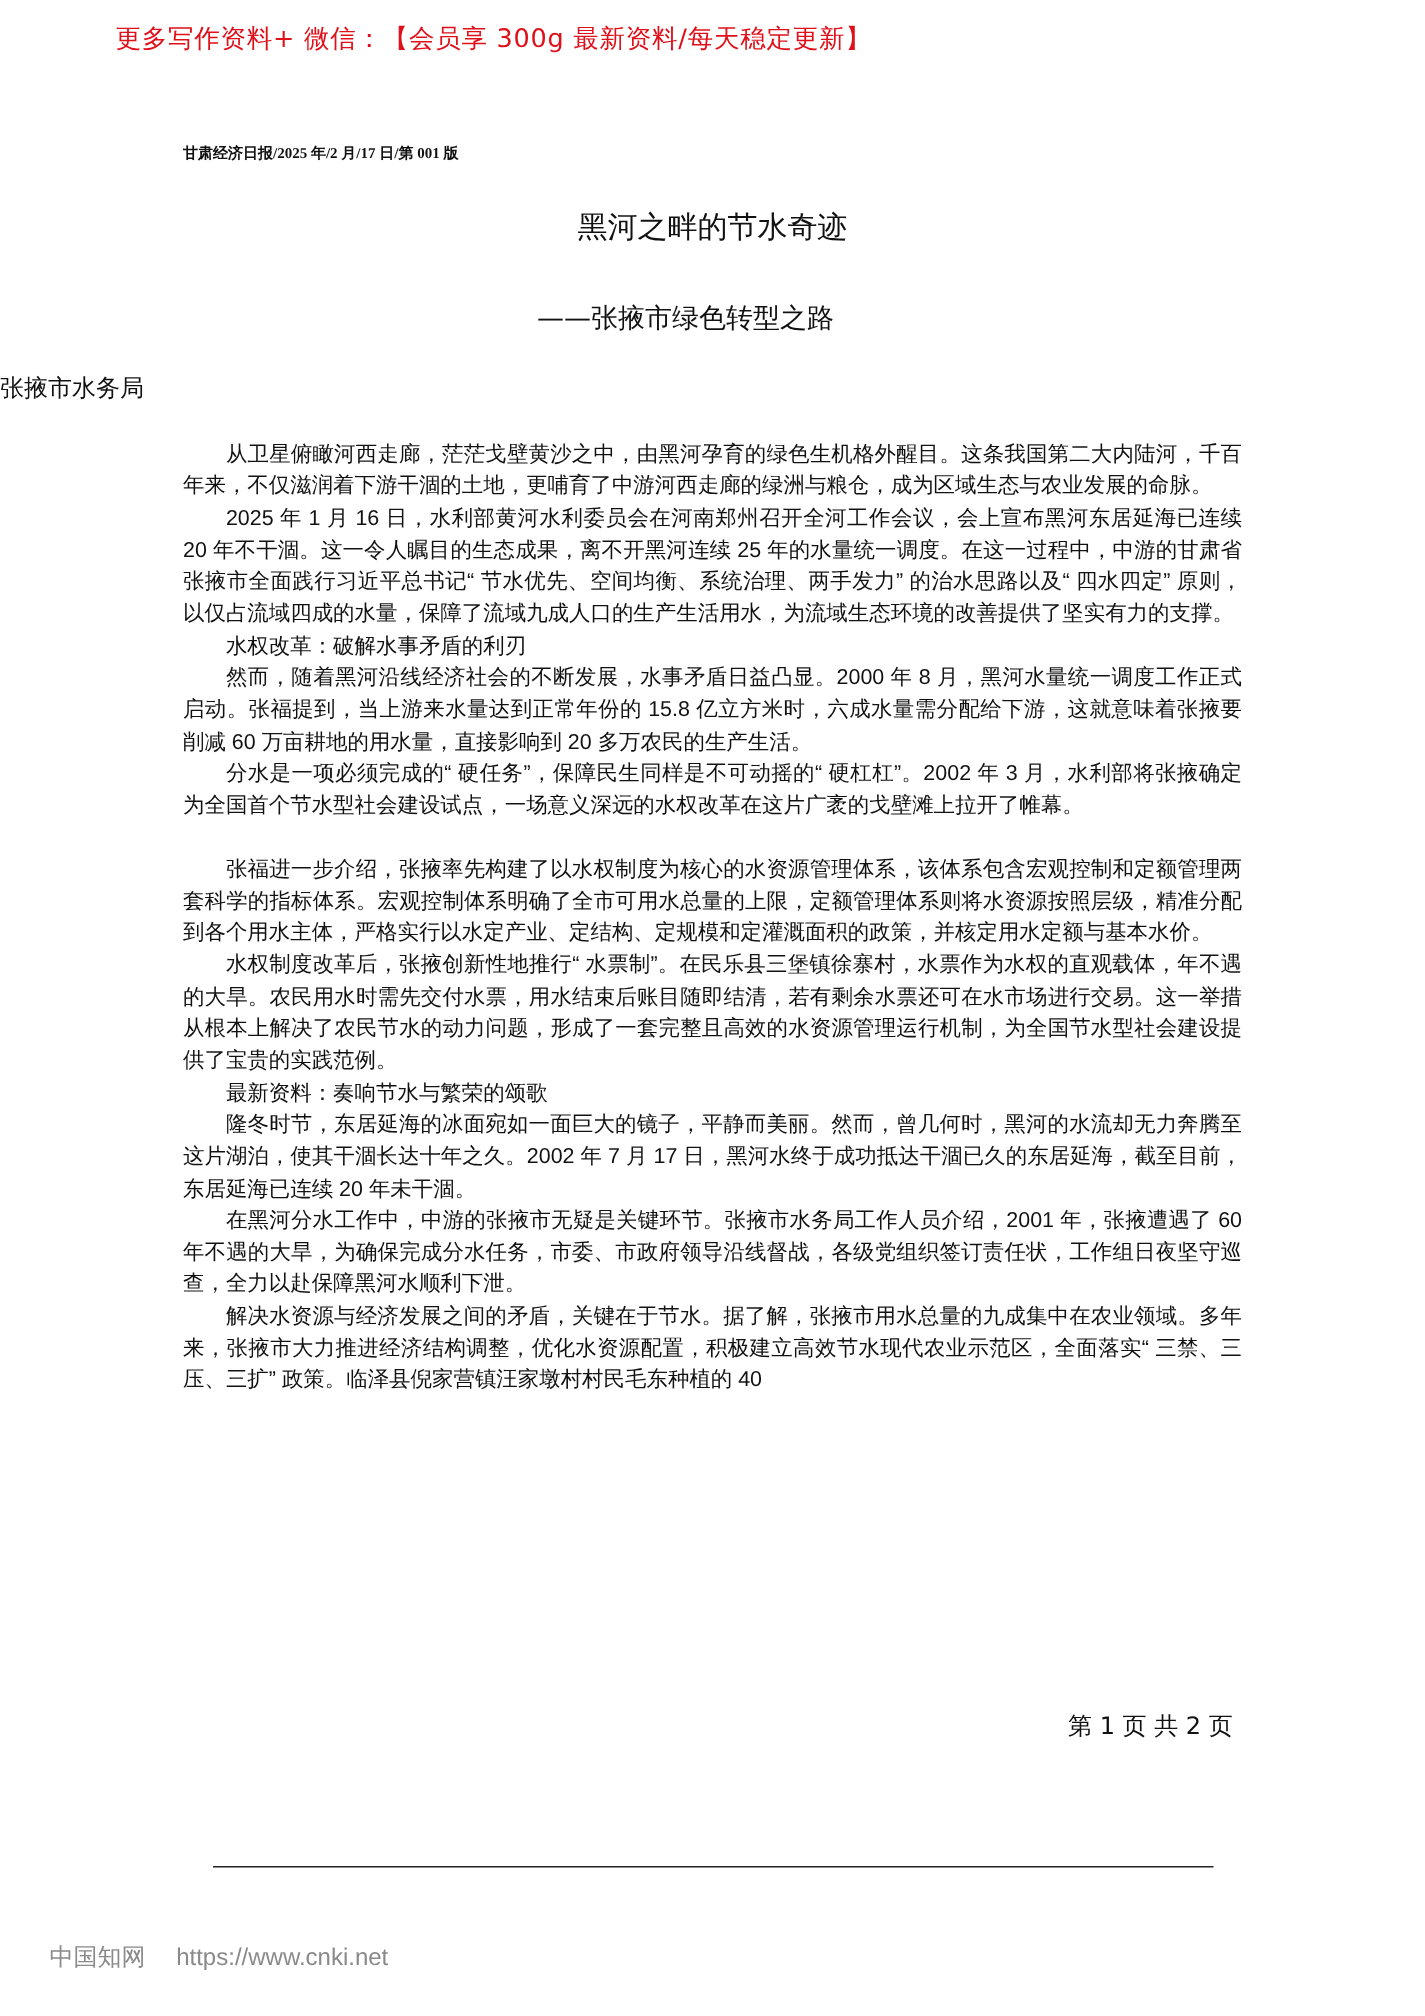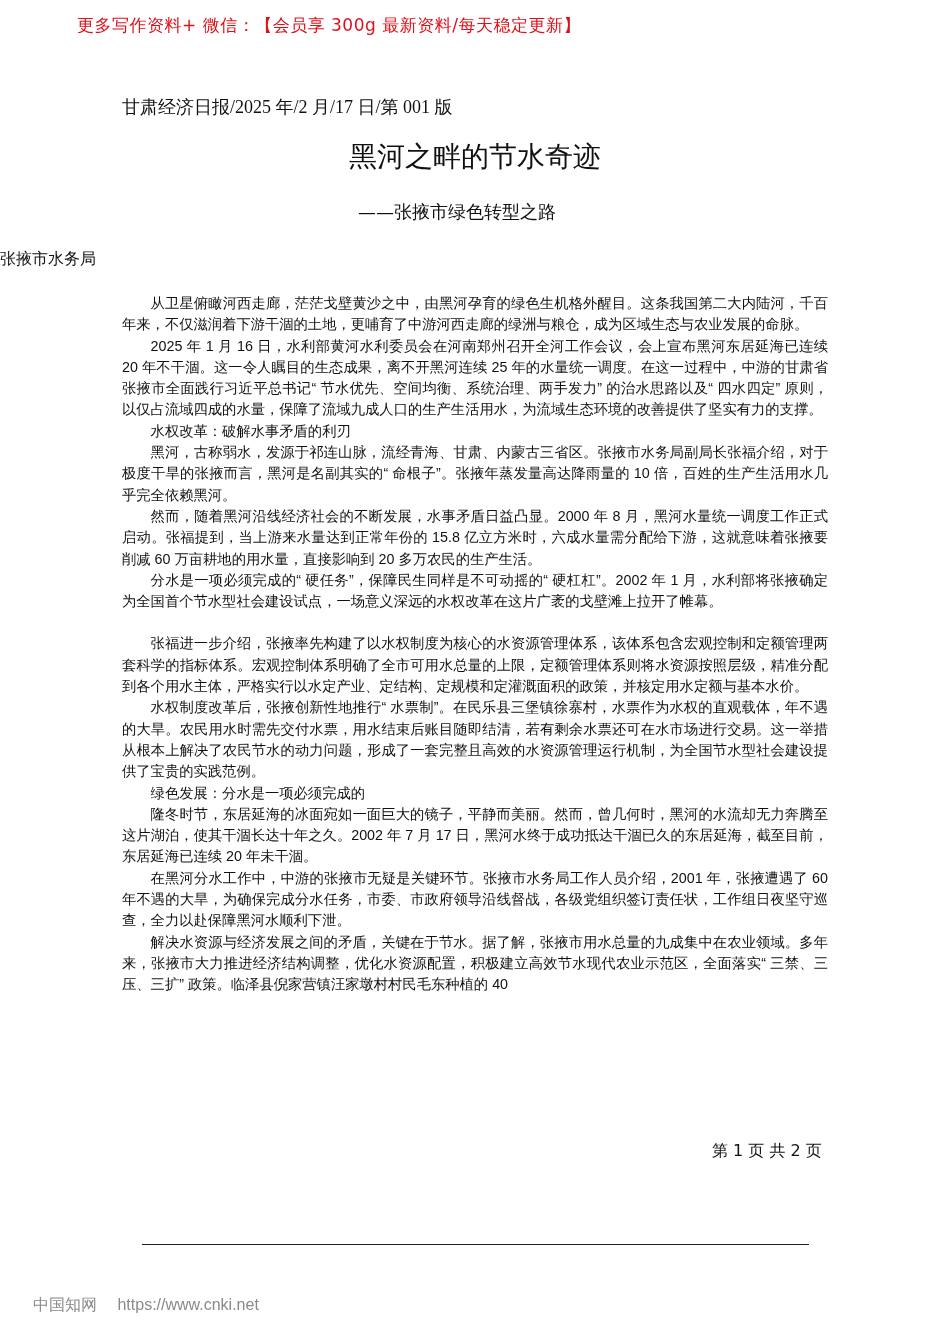--- a/index.html
+++ b/index.html
@@ -5,25 +5,25 @@
     html, body { margin: 0; padding: 0; }
     body {
       width: 950px; height: 1344px; background: #ffffff; position: relative; overflow: hidden;
       font-family: "DejaVu Sans", sans-serif; color: #111;
     }
     .promo {
       position: absolute; left: 77px; top: 14px; font-size: 17px; color: #e0101a; letter-spacing: 0.5px;
       white-space: nowrap;
     }
     .source-line {
-      position: absolute; left: 122px; top: 95px; font-size: 18px; color: #111;
-      font-family: "Liberation Serif", "DejaVu Sans", serif; white-space: nowrap;
+      position: absolute; left: 122px; top: 95px; font-size: 10px; color: #111;
+      font-family: "Liberation Serif", "DejaVu Sans", serif; white-space: nowrap; font-weight: bold;
     }
     .title {
-      position: absolute; left: 0; width: 950px; top: 138px; text-align: center; font-size: 28px;
+      position: absolute; left: 0; width: 950px; top: 138px; text-align: center; font-size: 20px;
       padding-left: 0; box-sizing: border-box;
     }
     .title span { display: inline-block; margin-left: 0; }
     .subtitle { position: absolute; left: 358px; top: 200px; font-size: 18px; white-space: nowrap; }
     .author { position: absolute; left: 0; width: 950px; top: 249px; text-align: left; font-size: 16px; }
     .body-text {
       position: absolute; left: 122px; width: 706px; top: 293px; font-size: 14.3px; line-height: 21.3px;
       text-align: justify; font-family: Liberation Sans, sans-serif;
     }
     .body-text p { margin: 0; text-indent: 2em; }
@@ -50,26 +50,25 @@
 </div>
 
 <div class="subtitle">——张掖市绿色转型之路</div>
 
 <div class="author">张掖市水务局</div>
 
 <div class="body-text">
   <p>从卫星俯瞰河西走廊，茫茫戈壁黄沙之中，由黑河孕育的绿色生机格外醒目。这条我国第二大内陆河，千百年来，不仅滋润着下游干涸的土地，更哺育了中游河西走廊的绿洲与粮仓，成为区域生态与农业发展的命脉。</p>
   <p>2025 年 1 月 16 日，水利部黄河水利委员会在河南郑州召开全河工作会议，会上宣布黑河东居延海已连续 20 年不干涸。这一令人瞩目的生态成果，离不开黑河连续 25 年的水量统一调度。在这一过程中，中游的甘肃省张掖市全面践行习近平总书记“ 节水优先、空间均衡、系统治理、两手发力” 的治水思路以及“ 四水四定” 原则，以仅占流域四成的水量，保障了流域九成人口的生产生活用水，为流域生态环境的改善提供了坚实有力的支撑。</p>
   <p>水权改革：破解水事矛盾的利刃</p>
-  <p>黑河，古称弱水，发源于祁连山脉，流经青海、甘肃、内蒙古三省区。张掖市水务局副局长张福介绍，对于极度干旱的张掖而言，黑河是名副其实的“ 命根子”。张掖年蒸发量高达降雨量的 10 倍，百姓的生产生活用水几乎完全依赖黑河。</p>
   <p>然而，随着黑河沿线经济社会的不断发展，水事矛盾日益凸显。2000 年 8 月，黑河水量统一调度工作正式启动。张福提到，当上游来水量达到正常年份的 15.8 亿立方米时，六成水量需分配给下游，这就意味着张掖要削减 60 万亩耕地的用水量，直接影响到 20 多万农民的生产生活。</p>
-  <p>分水是一项必须完成的“ 硬任务”，保障民生同样是不可动摇的“ 硬杠杠”。2002 年 1 月，水利部将张掖确定为全国首个节水型社会建设试点，一场意义深远的水权改革在这片广袤的戈壁滩上拉开了帷幕。</p>
+  <p>分水是一项必须完成的“ 硬任务”，保障民生同样是不可动摇的“ 硬杠杠”。2002 年 3 月，水利部将张掖确定为全国首个节水型社会建设试点，一场意义深远的水权改革在这片广袤的戈壁滩上拉开了帷幕。</p>
   <p class="gap">张福进一步介绍，张掖率先构建了以水权制度为核心的水资源管理体系，该体系包含宏观控制和定额管理两套科学的指标体系。宏观控制体系明确了全市可用水总量的上限，定额管理体系则将水资源按照层级，精准分配到各个用水主体，严格实行以水定产业、定结构、定规模和定灌溉面积的政策，并核定用水定额与基本水价。</p>
   <p>水权制度改革后，张掖创新性地推行“ 水票制”。在民乐县三堡镇徐寨村，水票作为水权的直观载体，年不遇的大旱。农民用水时需先交付水票，用水结束后账目随即结清，若有剩余水票还可在水市场进行交易。这一举措从根本上解决了农民节水的动力问题，形成了一套完整且高效的水资源管理运行机制，为全国节水型社会建设提供了宝贵的实践范例。</p>
-  <p>绿色发展：分水是一项必须完成的</p>
+  <p>最新资料：奏响节水与繁荣的颂歌</p>
   <p>隆冬时节，东居延海的冰面宛如一面巨大的镜子，平静而美丽。然而，曾几何时，黑河的水流却无力奔腾至这片湖泊，使其干涸长达十年之久。2002 年 7 月 17 日，黑河水终于成功抵达干涸已久的东居延海，截至目前，东居延海已连续 20 年未干涸。</p>
   <p>在黑河分水工作中，中游的张掖市无疑是关键环节。张掖市水务局工作人员介绍，2001 年，张掖遭遇了 60 年不遇的大旱，为确保完成分水任务，市委、市政府领导沿线督战，各级党组织签订责任状，工作组日夜坚守巡查，全力以赴保障黑河水顺利下泄。</p>
   <p>解决水资源与经济发展之间的矛盾，关键在于节水。据了解，张掖市用水总量的九成集中在农业领域。多年来，张掖市大力推进经济结构调整，优化水资源配置，积极建立高效节水现代农业示范区，全面落实“ 三禁、三压、三扩” 政策。临泽县倪家营镇汪家墩村村民毛东种植的 40</p>
 </div>
 
 <div class="page-number">第 1 页 共 2 页</div>
 
 <div class="rule"></div>
 
 <div class="watermark">

